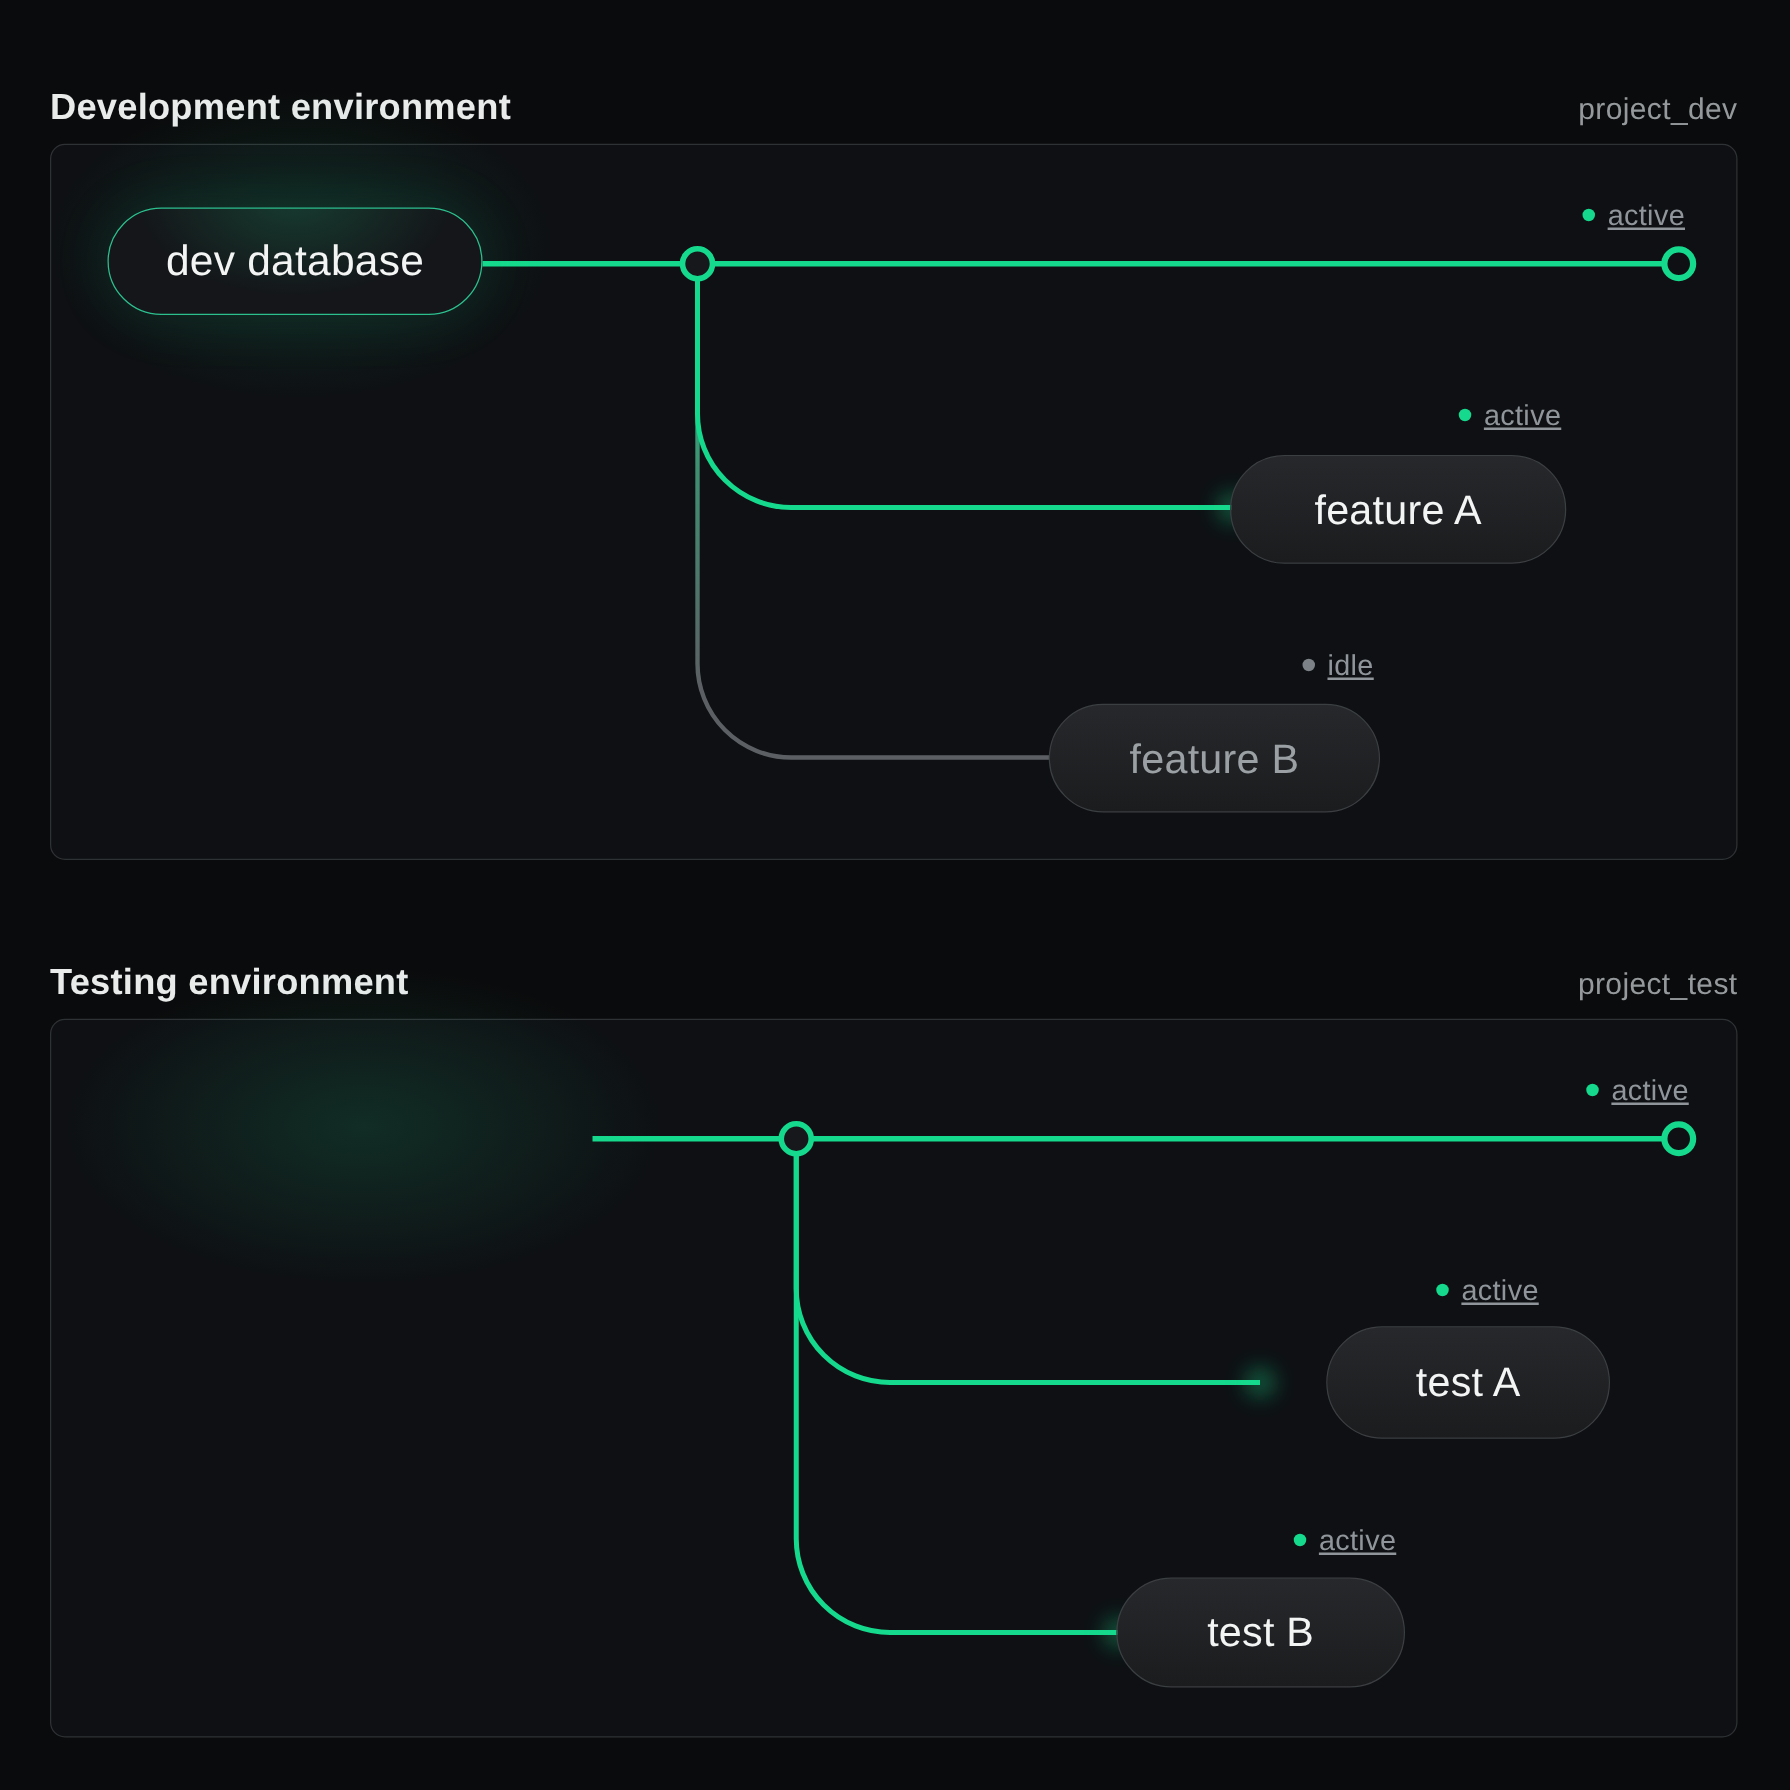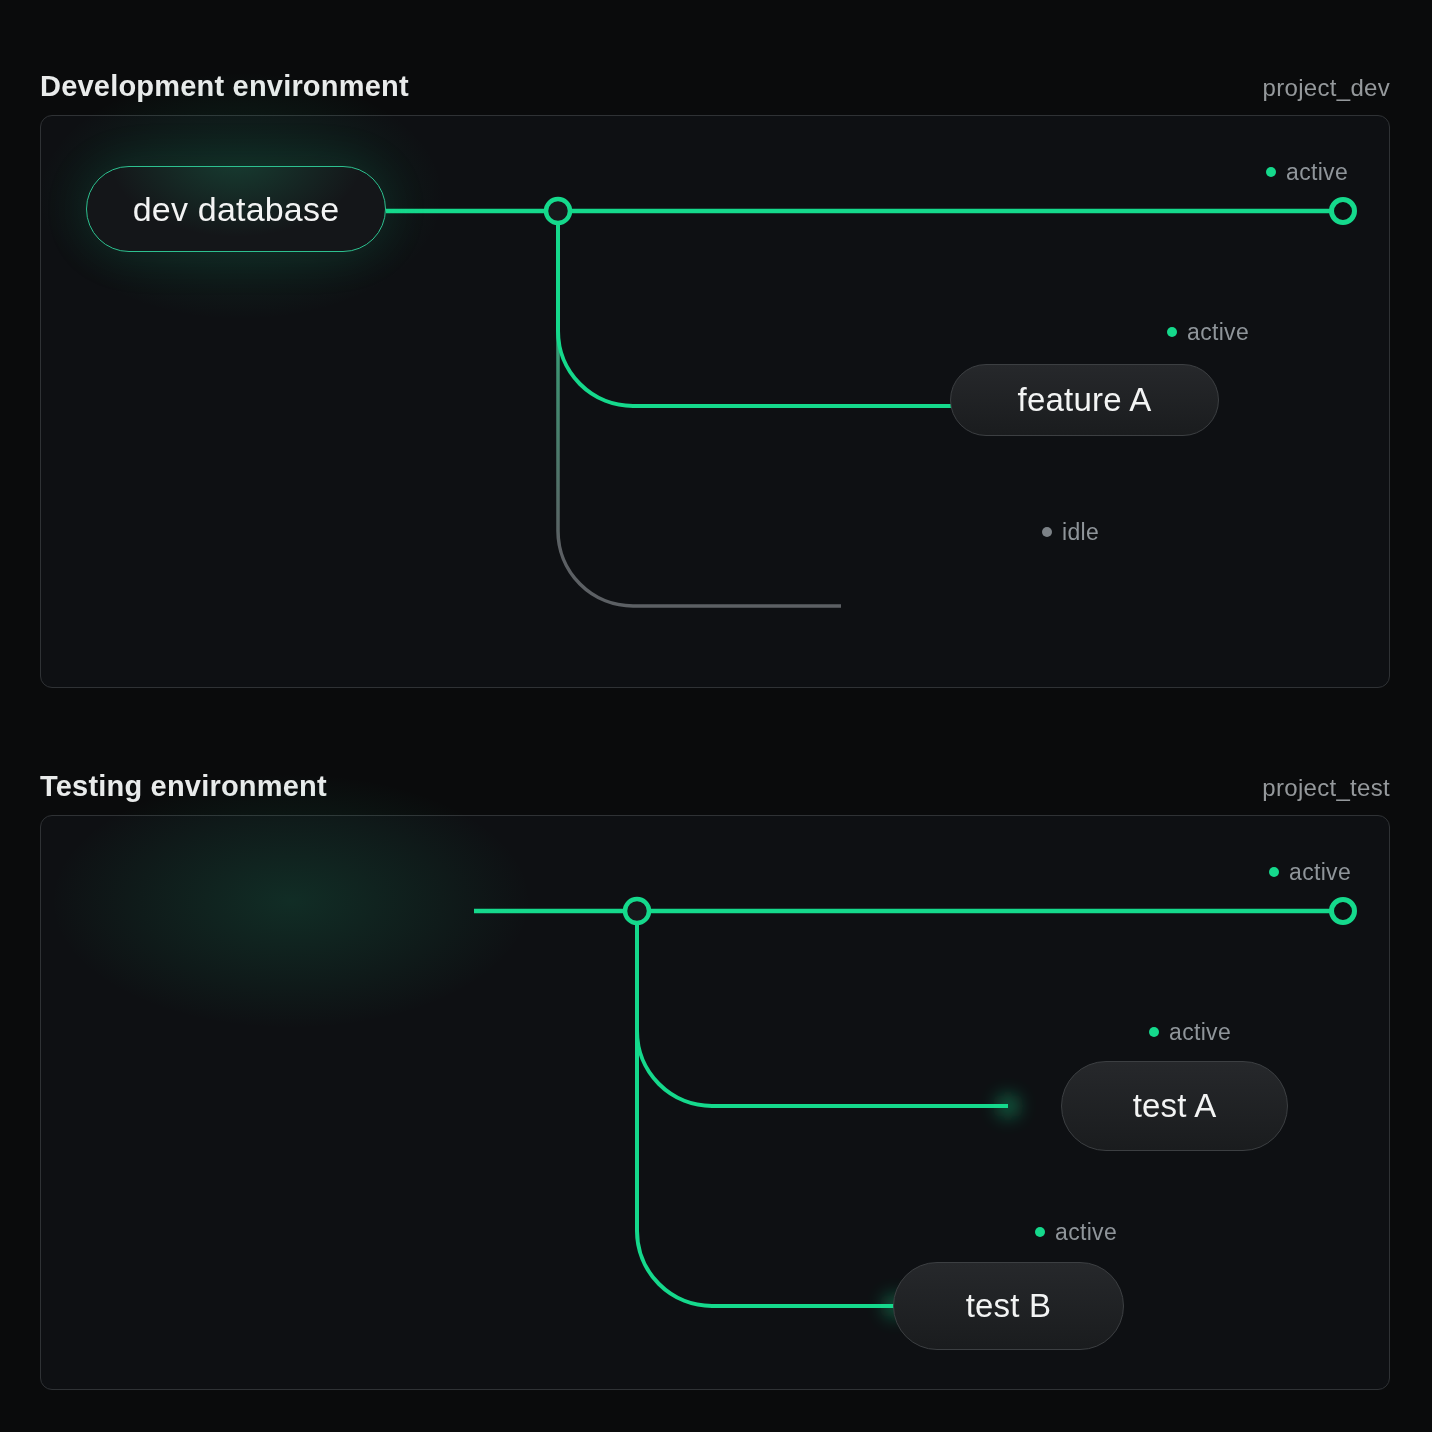--- a/index.html
+++ b/index.html
@@ -40,21 +40,21 @@
       radial-gradient(ellipse at 50% -10%, rgba(34,211,143,.20) 0%, rgba(34,211,143,0) 60%),
       #141619;
     box-shadow:0 0 50px rgba(34,211,143,.10);
   }
   .db-glow{
     position:absolute;z-index:1;pointer-events:none;
     background:radial-gradient(closest-side, rgba(34,211,143,.15) 0%, rgba(34,211,143,.05) 50%, rgba(34,211,143,0) 75%);
   }
   .status{
     position:absolute;display:flex;align-items:center;gap:10px;z-index:4;
-    font-size:23px;color:#8f959a;letter-spacing:.3px;height:28px;
+    font-size:23px;color:#8f959a;letter-spacing:.3px;height:28px;text-decoration:underline;
   }
   .status .dot{
     width:10px;height:10px;border-radius:50%;background:#15d98c;display:inline-block;
   }
   .status .dot[data-state="idle"]{background:#7c8287;}
 </style>
 </head>
 <body>
 
 <div class="stage">
@@ -91,28 +91,31 @@
 
     <div class="pill db" style="left:45px;top:50px;width:300px;height:86px">
       <span>dev database</span>
     </div>
 
     <div class="status" style="right:41px;top:42px">
       <span class="dot" data-state="active"></span>
       <span>active</span>
     </div>
 
-    <div class="pill" style="left:909px;top:248px;width:269px;height:72px" data-state="active">
+    <div class="pill" style="left:943px;top:248px;width:269px;height:87px" data-state="active">
       <span>feature A</span>
     </div>
     <div class="status" style="right:140px;top:202px">
       <span class="dot" data-state="active"></span>
       <span>active</span>
     </div>
 
+    <div class="pill" style="left:798px;top:447px;width:265px;height:87px" data-state="idle">
+      <span>feature B</span>
+    </div>
     <div class="status" style="right:290px;top:402px">
       <span class="dot" data-state="idle"></span>
       <span>idle</span>
     </div>
   </div>
 
   <div class="header-row" style="top:742px">
     <div class="env-title">Testing environment</div>
     <div class="project-label">project_test</div>
   </div>

